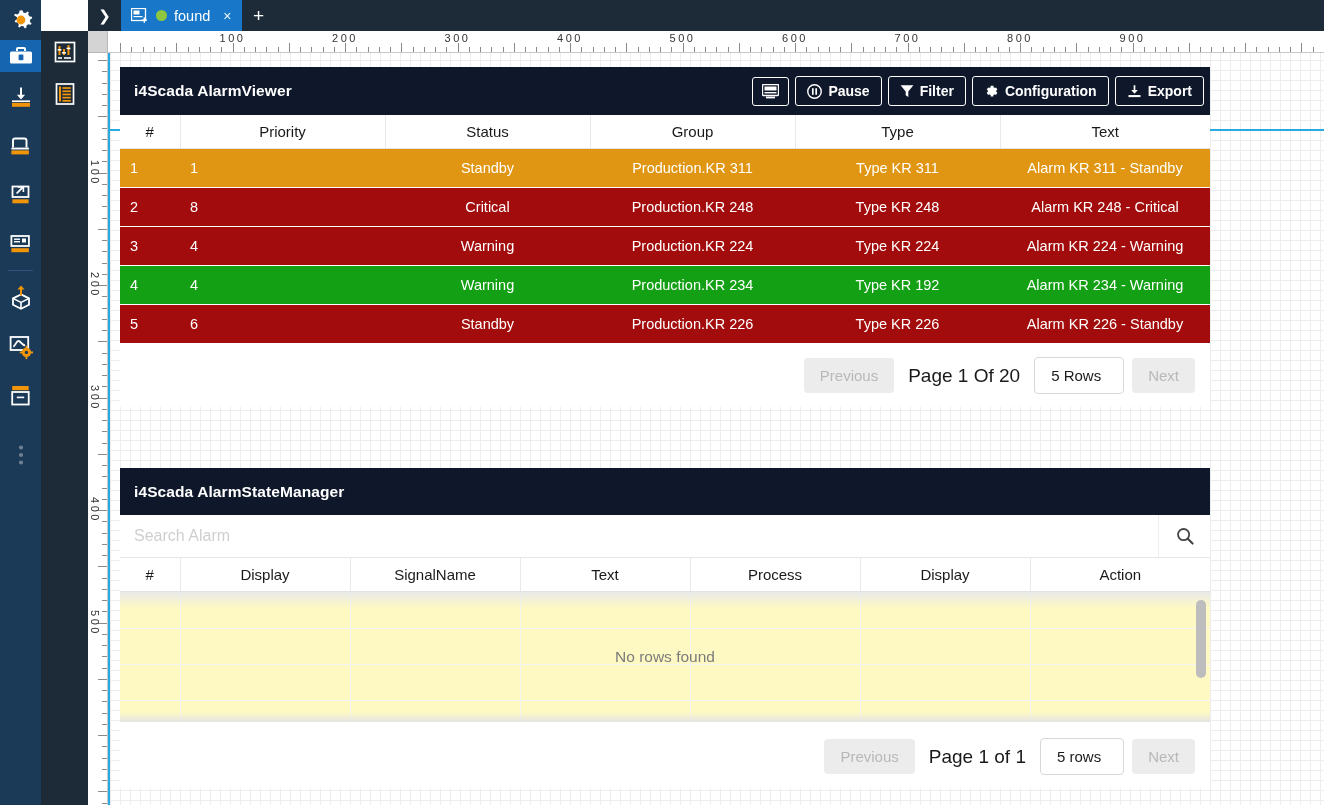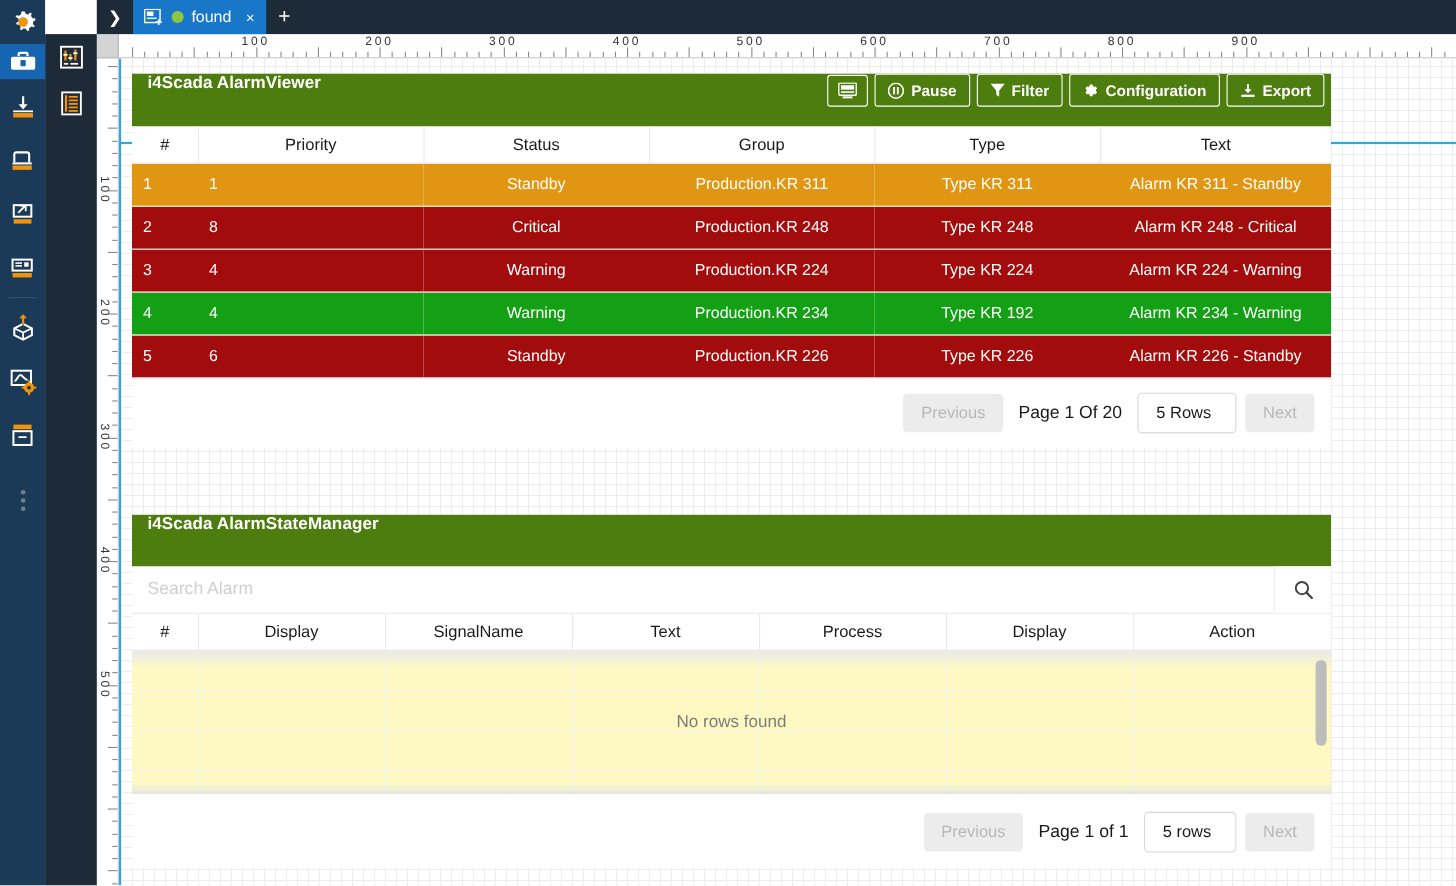--- a/index.html
+++ b/index.html
@@ -98,22 +98,22 @@
     position: absolute; left: 0; right: 0; height: 2px; background: #29abe2;
   }
   .guide-v {
     position: absolute; top: 0; bottom: 0; width: 2px; background: #29abe2;
   }
 
   
   .widget { position: absolute; background: #ffffff; }
 
   .panel-header {
-    background: #4d7c0f; color: #ffffff;
-    display: flex; align-items: flex-start; justify-content: space-between;
+    background: #0f172a; color: #ffffff;
+    display: flex; align-items: center; justify-content: space-between;
     padding: 0 6px 0 14px;
   }
   .panel-title { font-size: 15.5px; font-weight: 700; letter-spacing: .1px; }
   .hdr-btns { display: flex; align-items: center; gap: 6px; }
   .hbtn {
     display: flex; align-items: center; gap: 6px;
     border: 1px solid #ffffff; color: #ffffff;
     background: transparent; border-radius: 3px;
     font-size: 14px; font-weight: 700; padding: 6px 11px;
     cursor: pointer; white-space: nowrap;
@@ -141,21 +141,21 @@
   td.c-mid   { text-align: center; }
 
   .pager {
     display: flex; align-items: center; justify-content: flex-end;
     gap: 8px; padding: 13px 15px; background: #ffffff;
   }
   .pg-btn {
     background: #ececec; color: #b8b8b8; border: none; border-radius: 4px;
     font-size: 15px; padding: 9px 16px; cursor: pointer;
   }
-  .pg-label { font-size: 16px; color: #1a1a1a; padding: 0 6px; }
+  .pg-label { font-size: 19px; color: #1a1a1a; padding: 0 6px; }
   .pg-select {
     border: 1px solid #d8d8d8; border-radius: 4px; background: #ffffff;
     font-size: 15px; color: #1a1a1a; padding: 9px 22px 9px 16px;
     cursor: pointer;
   }
 
   
   .search-row {
     display: flex; align-items: stretch; border-bottom: 1px solid #e6e6e6;
     background: #ffffff;

